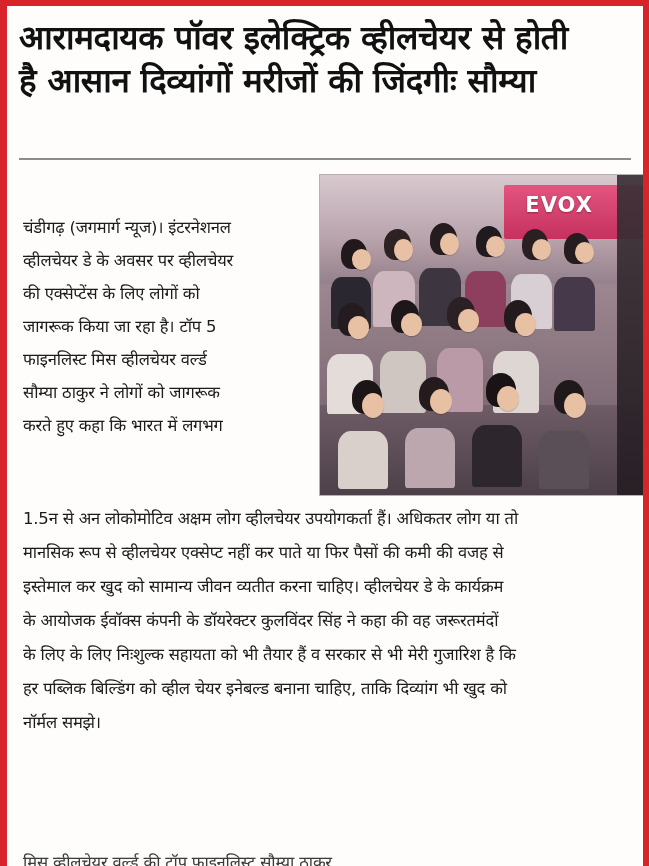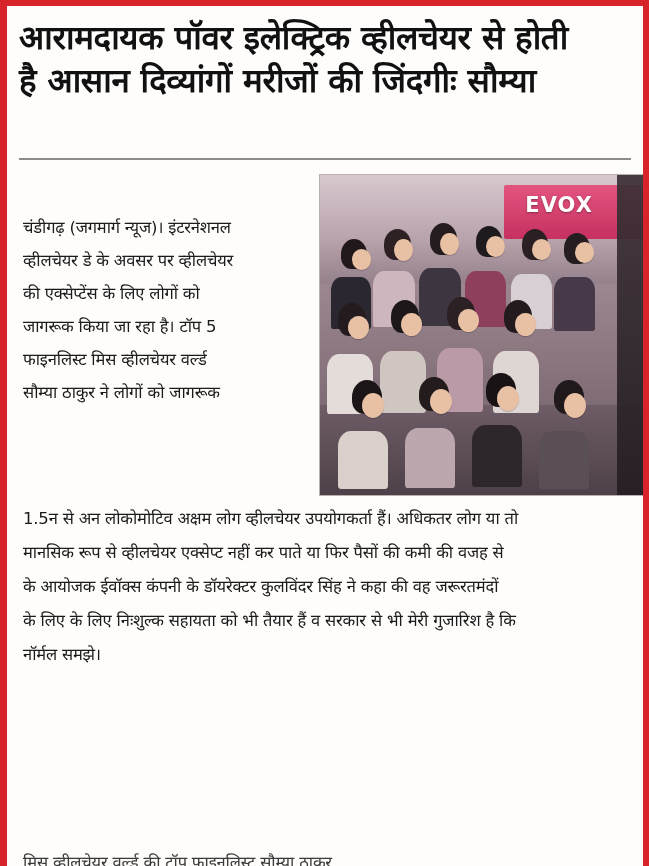--- a/index.html
+++ b/index.html
@@ -210,20 +210,21 @@
 
     <div class="rule"></div>
 
     <div class="col-left">
       <span class="para-line">चंडीगढ़ (जगमार्ग न्यूज)। इंटरनेशनल</span>
       <span class="para-line">व्हीलचेयर डे के अवसर पर व्हीलचेयर</span>
       <span class="para-line">की एक्सेप्टेंस के लिए लोगों को</span>
       <span class="para-line">जागरूक किया जा रहा है। टॉप 5</span>
       <span class="para-line">फाइनलिस्ट मिस व्हीलचेयर वर्ल्ड</span>
       <span class="para-line">सौम्या ठाकुर ने लोगों को जागरूक</span>
+      <span class="para-line">करते हुए कहा कि भारत में लगभग</span>
     </div>
 
     <div class="photo">
       <div class="bg-top"></div>
       <div class="bg-mid"></div>
       <div class="bg-bot"></div>
       <div class="banner"></div>
       <div class="banner-text">EVOX</div>
       <div class="dark-col"></div>
 
@@ -280,22 +281,24 @@
       <div class="body" style="left:43%;top:78%;width:50px;height:62px;background:#2d262c;"></div>
 
       <div class="hair" style="left:66%;top:64%;width:30px;height:34px;background:#20191b;"></div>
       <div class="head" style="left:69%;top:68%;width:22px;height:25px;"></div>
       <div class="body" style="left:62%;top:80%;width:50px;height:58px;background:#5a4f57;"></div>
     </div>
 
     <div class="full-width">
       <span class="para-line">1.5न से अन लोकोमोटिव अक्षम लोग व्हीलचेयर उपयोगकर्ता हैं। अधिकतर लोग या तो</span>
       <span class="para-line">मानसिक रूप से व्हीलचेयर एक्सेप्ट नहीं कर पाते या फिर पैसों की कमी की वजह से</span>
+      <span class="para-line">इस्तेमाल कर खुद को सामान्य जीवन व्यतीत करना चाहिए। व्हीलचेयर डे के कार्यक्रम</span>
       <span class="para-line">के आयोजक ईवॉक्स कंपनी के डॉयरेक्टर कुलविंदर सिंह ने कहा की वह जरूरतमंदों</span>
       <span class="para-line">के लिए के लिए निःशुल्क सहायता को भी तैयार हैं व सरकार से भी मेरी गुजारिश है कि</span>
+      <span class="para-line">हर पब्लिक बिल्डिंग को व्हील चेयर इनेबल्ड बनाना चाहिए, ताकि दिव्यांग भी खुद को</span>
       <span class="para-line">नॉर्मल समझे।</span>
     </div>
 
     <div class="bottom-crop">
       <span class="para-line">मिस व्हीलचेयर वर्ल्ड की टॉप फाइनलिस्ट सौम्या ठाकुर</span>
     </div>
 
   </div>
 </div>
 

